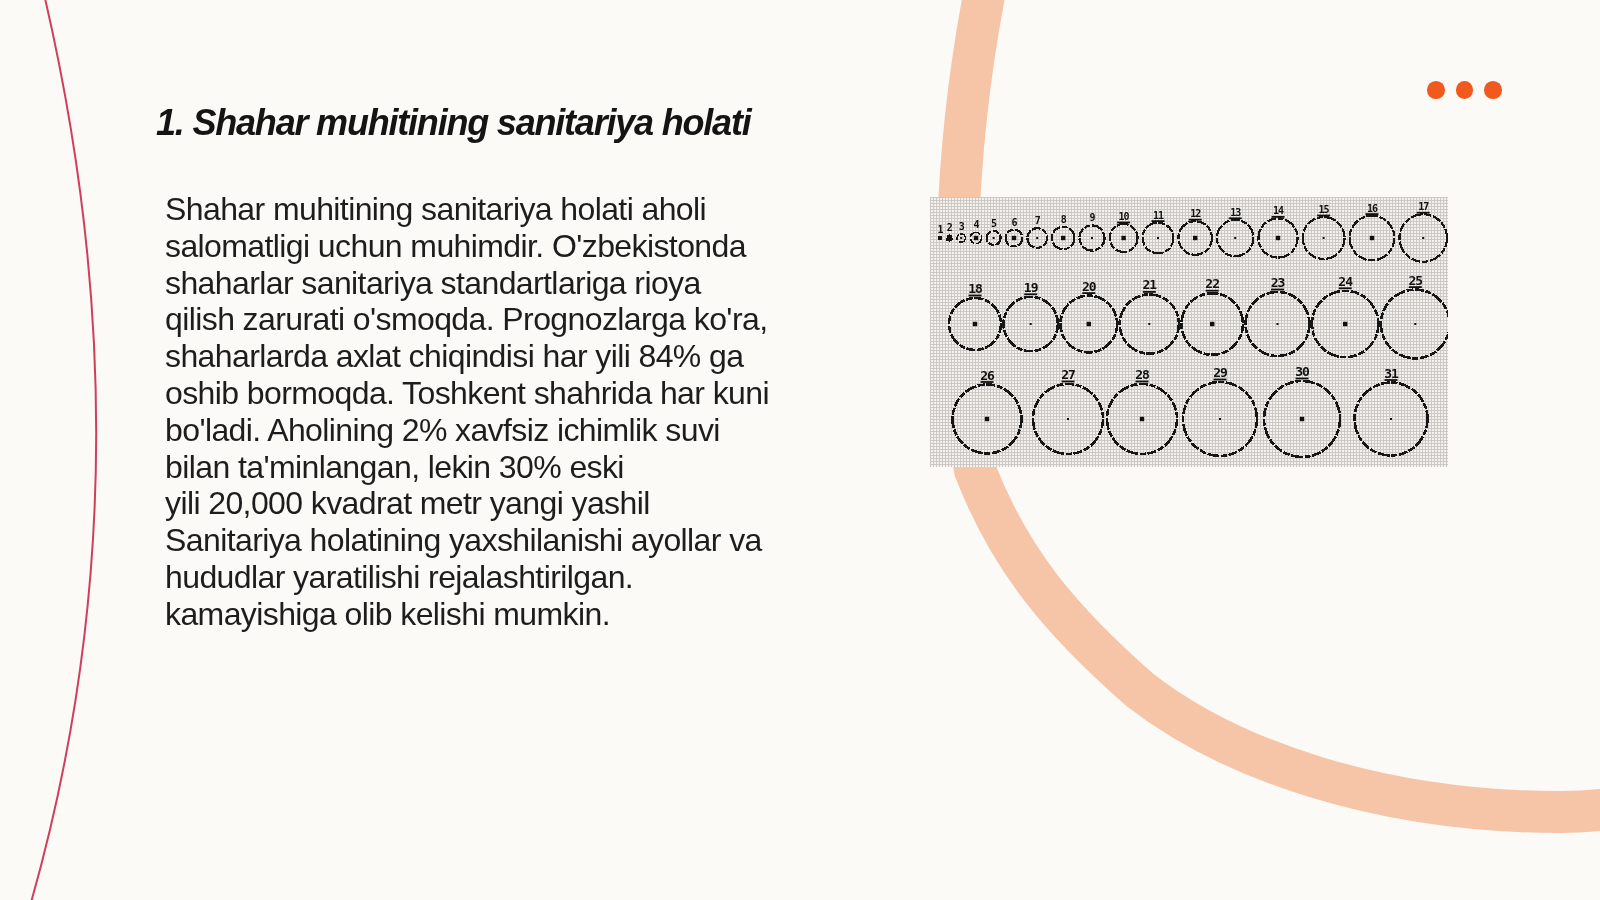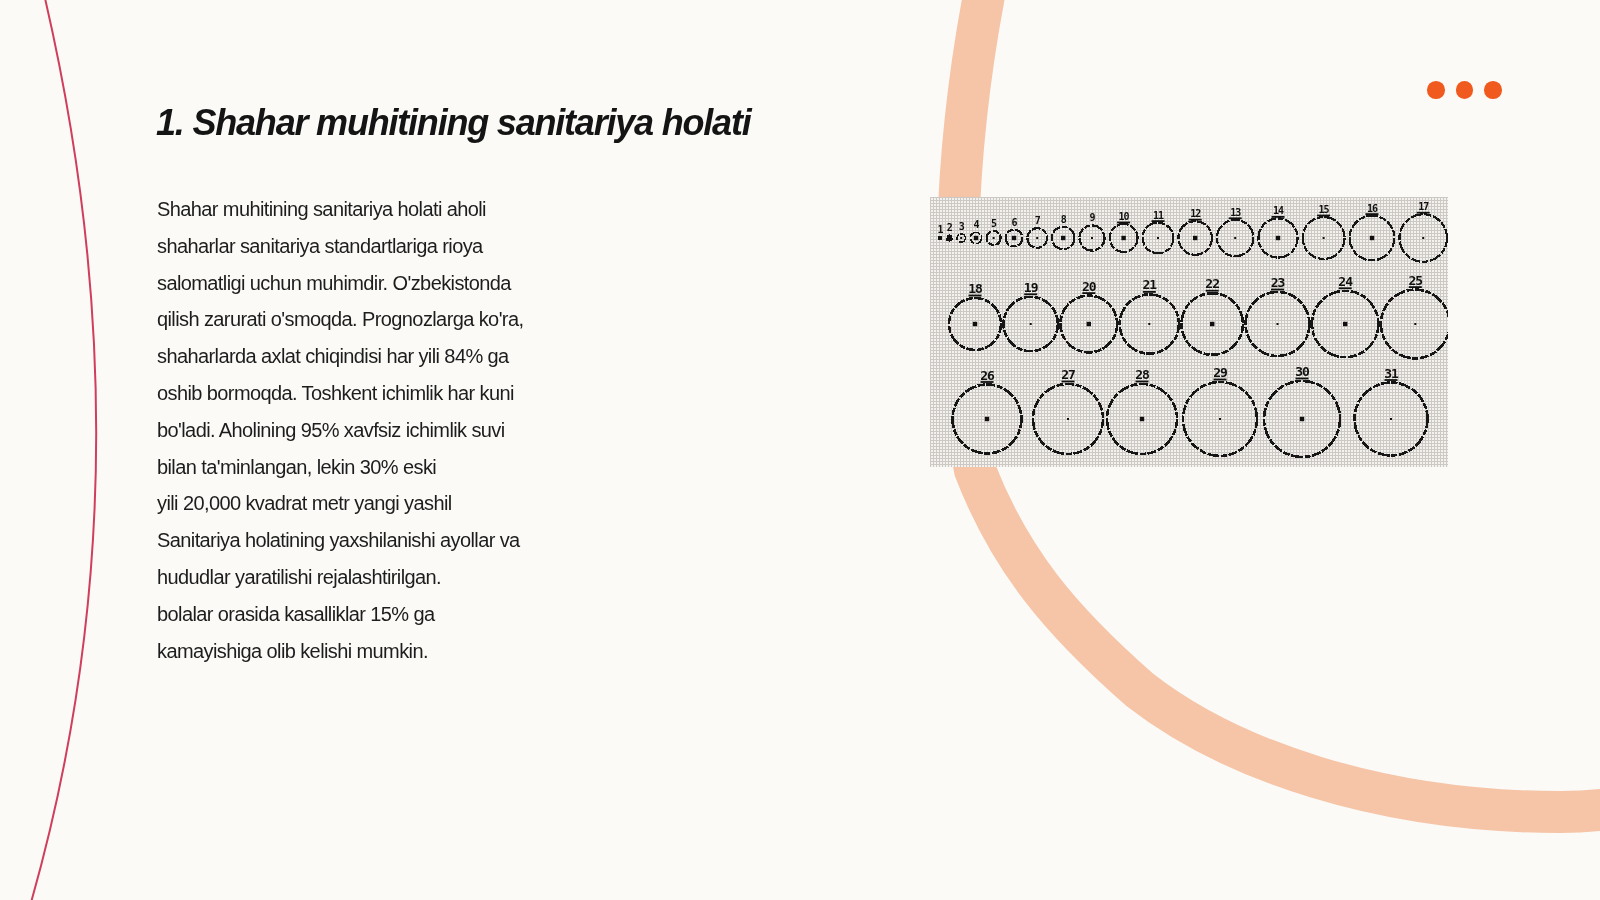--- a/index.html
+++ b/index.html
@@ -30,22 +30,22 @@
   .accent-dots .dot{
     width:17.5px;height:17.5px;border-radius:50%;background:var(--accent);
     display:inline-block;
   }
   h1.slide-title{
     position:absolute;left:156px;top:102px;z-index:3;
     font-size:36px;font-weight:700;font-style:italic;
     letter-spacing:-1.2px;color:#141414;white-space:nowrap;
   }
   .slide-body{
-    position:absolute;left:157px;top:191px;z-index:3;
-    font-size:20px;line-height:36.8px;letter-spacing:-0.6px;color:var(--ink);
+    position:absolute;left:165px;top:191px;z-index:3;
+    font-size:32px;line-height:36.8px;letter-spacing:-0.6px;color:var(--ink);
   }
   .slide-body .line{white-space:nowrap;}
   .figure{
     position:absolute;left:930px;top:197px;width:518px;height:270px;z-index:2;
   }
   .figure svg{display:block;width:518px;height:270px;}
   .fig-label{
     font-family:"DejaVu Sans Mono", monospace;font-weight:700;
   }
 </style>
@@ -62,31 +62,30 @@
   <div class="accent-dots">
     <span class="dot"></span>
     <span class="dot"></span>
     <span class="dot"></span>
   </div>
 
   <h1 class="slide-title">1. Shahar muhitining sanitariya holati</h1>
 
   <div class="slide-body">
       <div class="line">Shahar muhitining sanitariya holati aholi</div>
+      <div class="line">salomatligi uchun muhimdir. O'zbekistonda</div>
       <div class="line">shaharlar sanitariya standartlariga rioya</div>
-      <div class="line">salomatligi uchun muhimdir. O'zbekistonda</div>
       <div class="line">qilish zarurati o'smoqda. Prognozlarga ko'ra,</div>
       <div class="line">shaharlarda axlat chiqindisi har yili 84% ga</div>
-      <div class="line">oshib bormoqda. Toshkent ichimlik har kuni</div>
-      <div class="line">bo'ladi. Aholining 95% xavfsiz ichimlik suvi</div>
+      <div class="line">oshib bormoqda. Toshkent shahrida har kuni</div>
+      <div class="line">bo'ladi. Aholining 2% xavfsiz ichimlik suvi</div>
       <div class="line">bilan ta'minlangan, lekin 30% eski</div>
       <div class="line">yili 20,000 kvadrat metr yangi yashil</div>
       <div class="line">Sanitariya holatining yaxshilanishi ayollar va</div>
       <div class="line">hududlar yaratilishi rejalashtirilgan.</div>
-      <div class="line">bolalar orasida kasalliklar 15% ga</div>
       <div class="line">kamayishiga olib kelishi mumkin.</div>
     </div>
 
   <div class="figure">
     <svg id="fig" viewBox="0 0 518 270">
       <defs>
         <pattern id="mesh" width="3" height="3" patternUnits="userSpaceOnUse">
           <rect width="3" height="3" fill="#f4f2ee"></rect>
           <rect width="3" height="1" fill="#ccc9c4"></rect>
           <rect width="1" height="3" fill="#ccc9c4"></rect>

